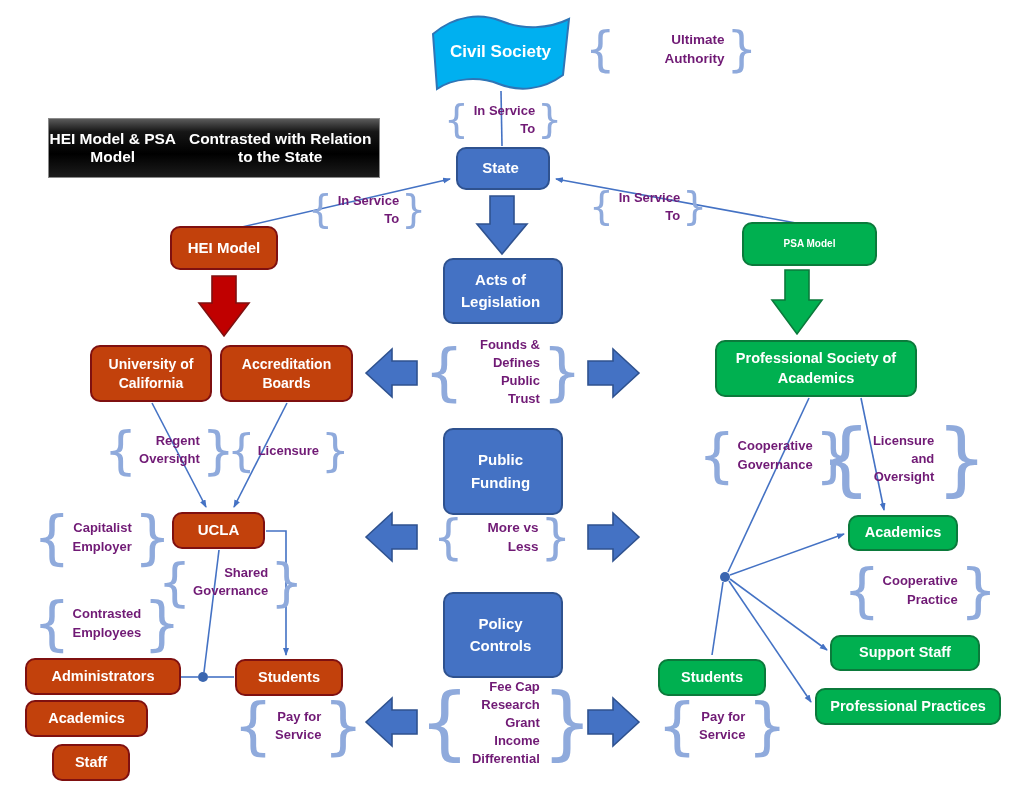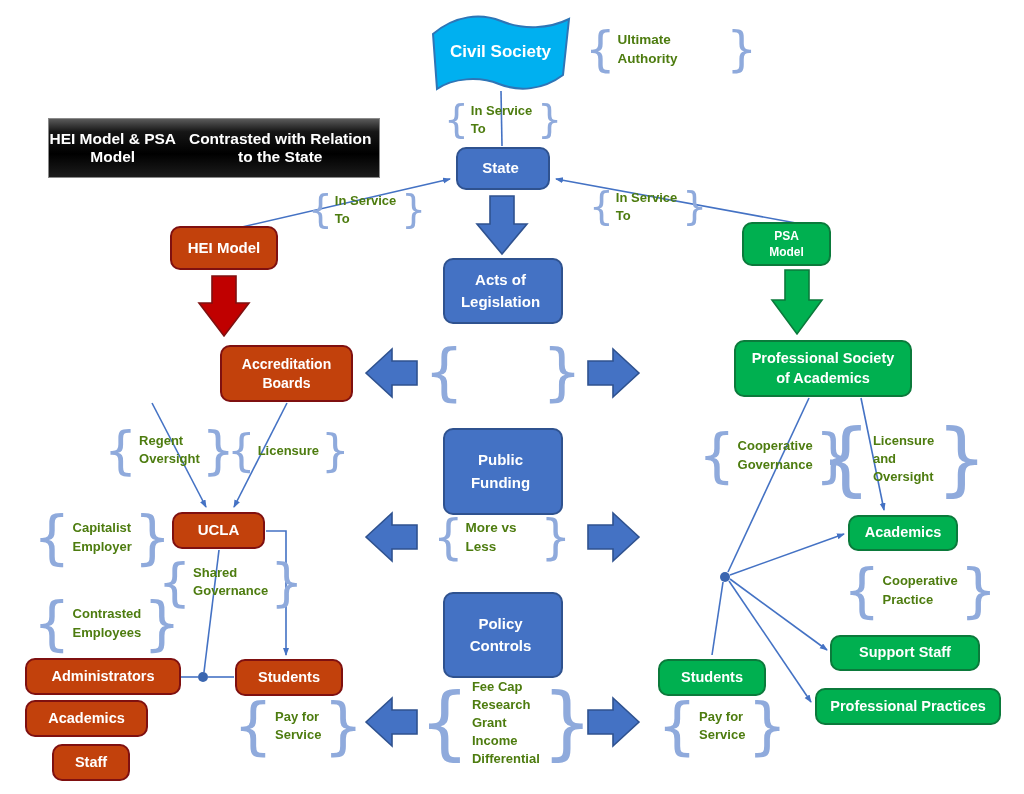--- a/index.html
+++ b/index.html
@@ -35,22 +35,22 @@
 
   .brace {
     position:absolute; z-index:2; box-sizing:border-box;
     display:flex; align-items:center; justify-content:space-between;
   }
   .brace .bg {
     color:#8FAADC; font-family:"DejaVu Sans", sans-serif; font-weight:400;
     line-height:0.9; flex:0 0 auto; user-select:none;
   }
   .brace .btext {
-    flex:1 1 auto; text-align:left; font-size:13px; font-weight:600;
-    color:#4d7c0f; line-height:1.4; padding:0 2px;
+    flex:1 1 auto; text-align:right; font-size:13px; font-weight:600;
+    color:#701a75; line-height:1.4; padding:0 2px;
   }
 </style>
 </head>
 <body>
 
 <div class="stage">
 
   <svg class="connectors" width="1024" height="794" viewBox="0 0 1024 794">
     <defs>
       <marker id="arrow" markerUnits="userSpaceOnUse" markerWidth="10" markerHeight="10" refX="7" refY="3" orient="auto">
@@ -96,24 +96,25 @@
 
   <div class="flag-label" style="left:428px;top:20px;width:145px;height:64px;">Civil Society</div>
 
   <div class="title-box" style="left:48px;top:118px;width:332px;height:60px;">
     <div>HEI Model &amp; PSA Model</div>
     <div>Contrasted with Relation to the State</div>
   </div>
 
   <div class="node blue" style="left:456px;top:147px;width:94px;height:43px;font-size:15px;">State</div>
   <div class="node red" style="left:170px;top:226px;width:108px;height:44px;font-size:15px;">HEI Model</div>
-  <div class="node green" style="left:742px;top:222px;width:89px;height:44px;font-size:12px;">PSA Model</div>
+  <div class="node green" style="left:742px;top:222px;width:135px;height:44px;font-size:10px;">PSA Model</div>
   <div class="node blue tall" style="left:443px;top:258px;width:120px;height:66px;">Acts of Legislation</div>
+  <div class="node red" style="left:90px;top:345px;width:122px;height:57px;font-size:14px;">University of California</div>
   <div class="node red" style="left:220px;top:345px;width:133px;height:57px;font-size:14px;">Accreditation Boards</div>
-  <div class="node green" style="left:734px;top:340px;width:178px;height:57px;">Professional Society of Academics</div>
+  <div class="node green" style="left:715px;top:340px;width:202px;height:57px;">Professional Society of Academics</div>
   <div class="node blue tall" style="left:443px;top:428px;width:120px;height:87px;">Public Funding</div>
   <div class="node red" style="left:172px;top:512px;width:93px;height:37px;font-size:15px;">UCLA</div>
   <div class="node green" style="left:848px;top:515px;width:110px;height:36px;">Academics</div>
   <div class="node blue tall" style="left:443px;top:592px;width:120px;height:86px;">Policy Controls</div>
   <div class="node green" style="left:830px;top:635px;width:150px;height:36px;">Support Staff</div>
   <div class="node red" style="left:25px;top:658px;width:156px;height:37px;">Administrators</div>
   <div class="node red" style="left:235px;top:659px;width:108px;height:37px;">Students</div>
   <div class="node green" style="left:658px;top:659px;width:108px;height:37px;">Students</div>
   <div class="node green" style="left:815px;top:688px;width:186px;height:37px;">Professional Practices</div>
   <div class="node red" style="left:25px;top:700px;width:123px;height:37px;">Academics</div>
@@ -138,20 +139,24 @@
   </div>
 
   <div class="brace" style="left:589px;top:189px;width:118px;height:36px;">
     <span class="bg" style="font-size:39px;">{</span>
     <div class="btext">In Service To</div>
     <span class="bg" style="font-size:39px;">}</span>
   </div>
 
   <div class="brace" style="left:424px;top:343px;width:158px;height:58px;">
     <span class="bg" style="font-size:63px;">{</span>
+    <div class="btext">
+      <div>Founds &amp; Defines</div>
+      <div>Public Trust</div>
+    </div>
     <span class="bg" style="font-size:63px;">}</span>
   </div>
 
   <div class="brace" style="left:104px;top:426px;width:102px;height:48px;">
     <span class="bg" style="font-size:52px;">{</span>
     <div class="btext">
       <div>Regent</div>
       <div>Oversight</div>
     </div>
     <span class="bg" style="font-size:52px;">}</span>

